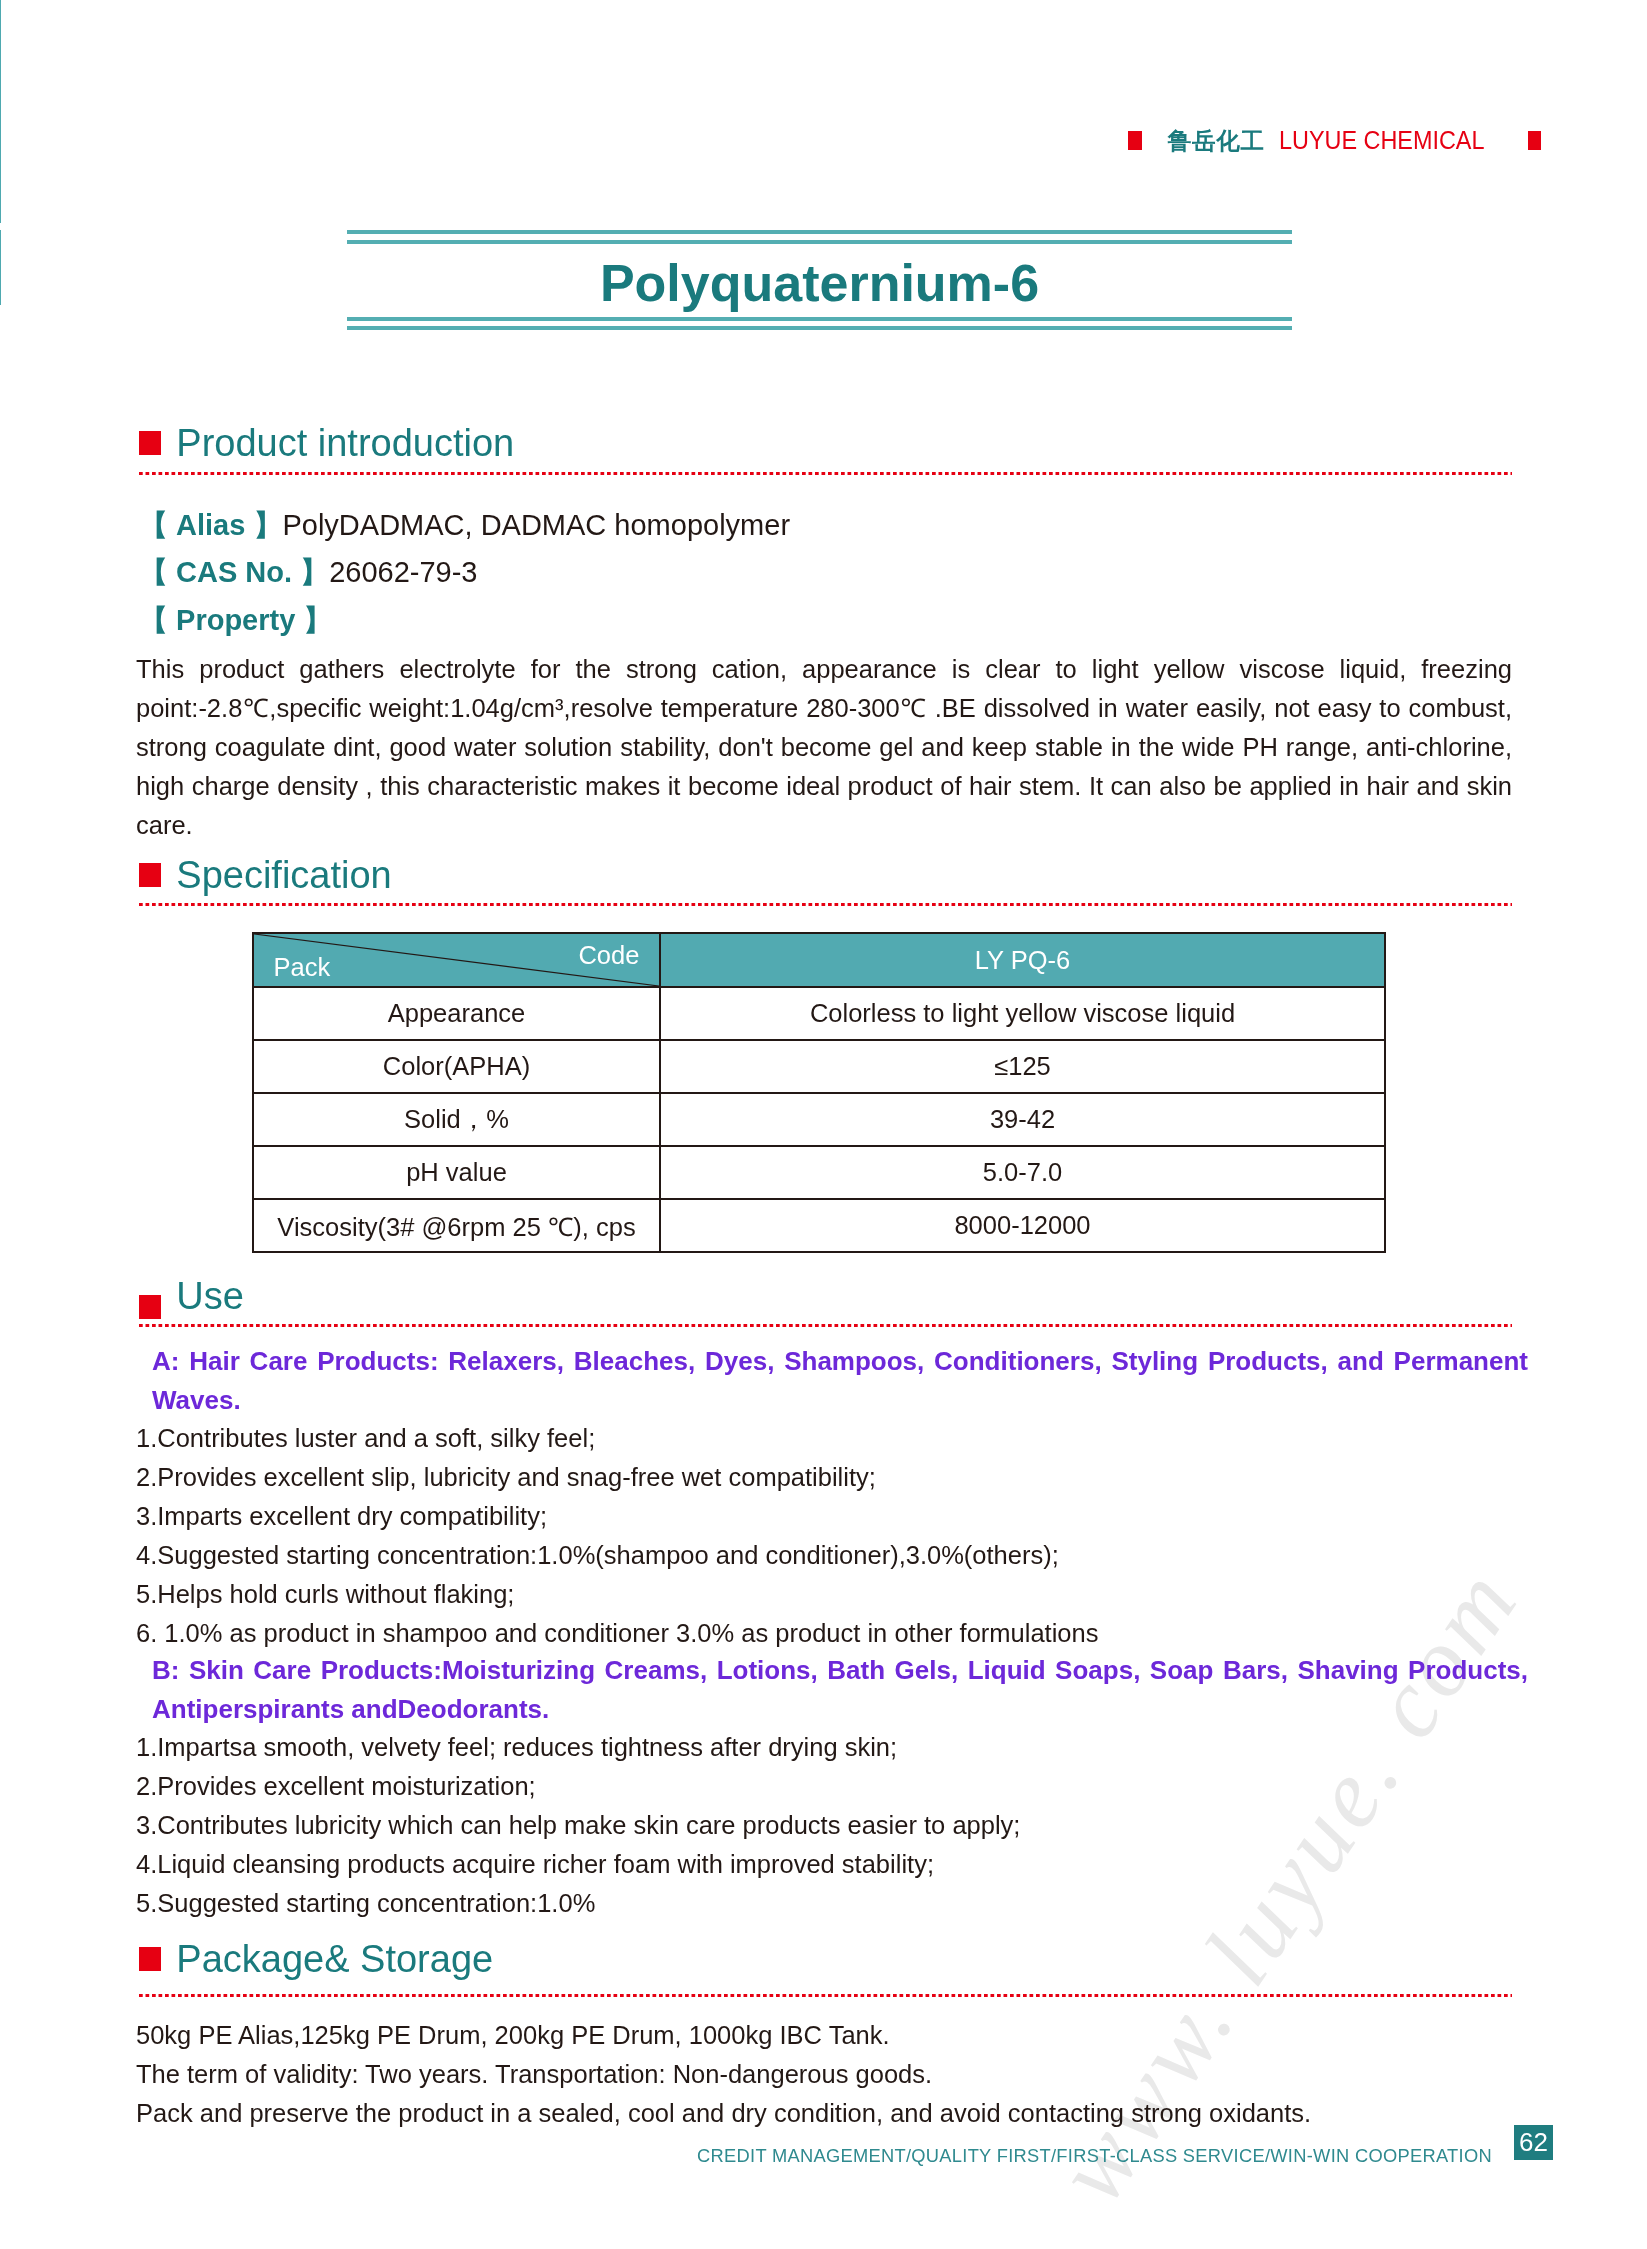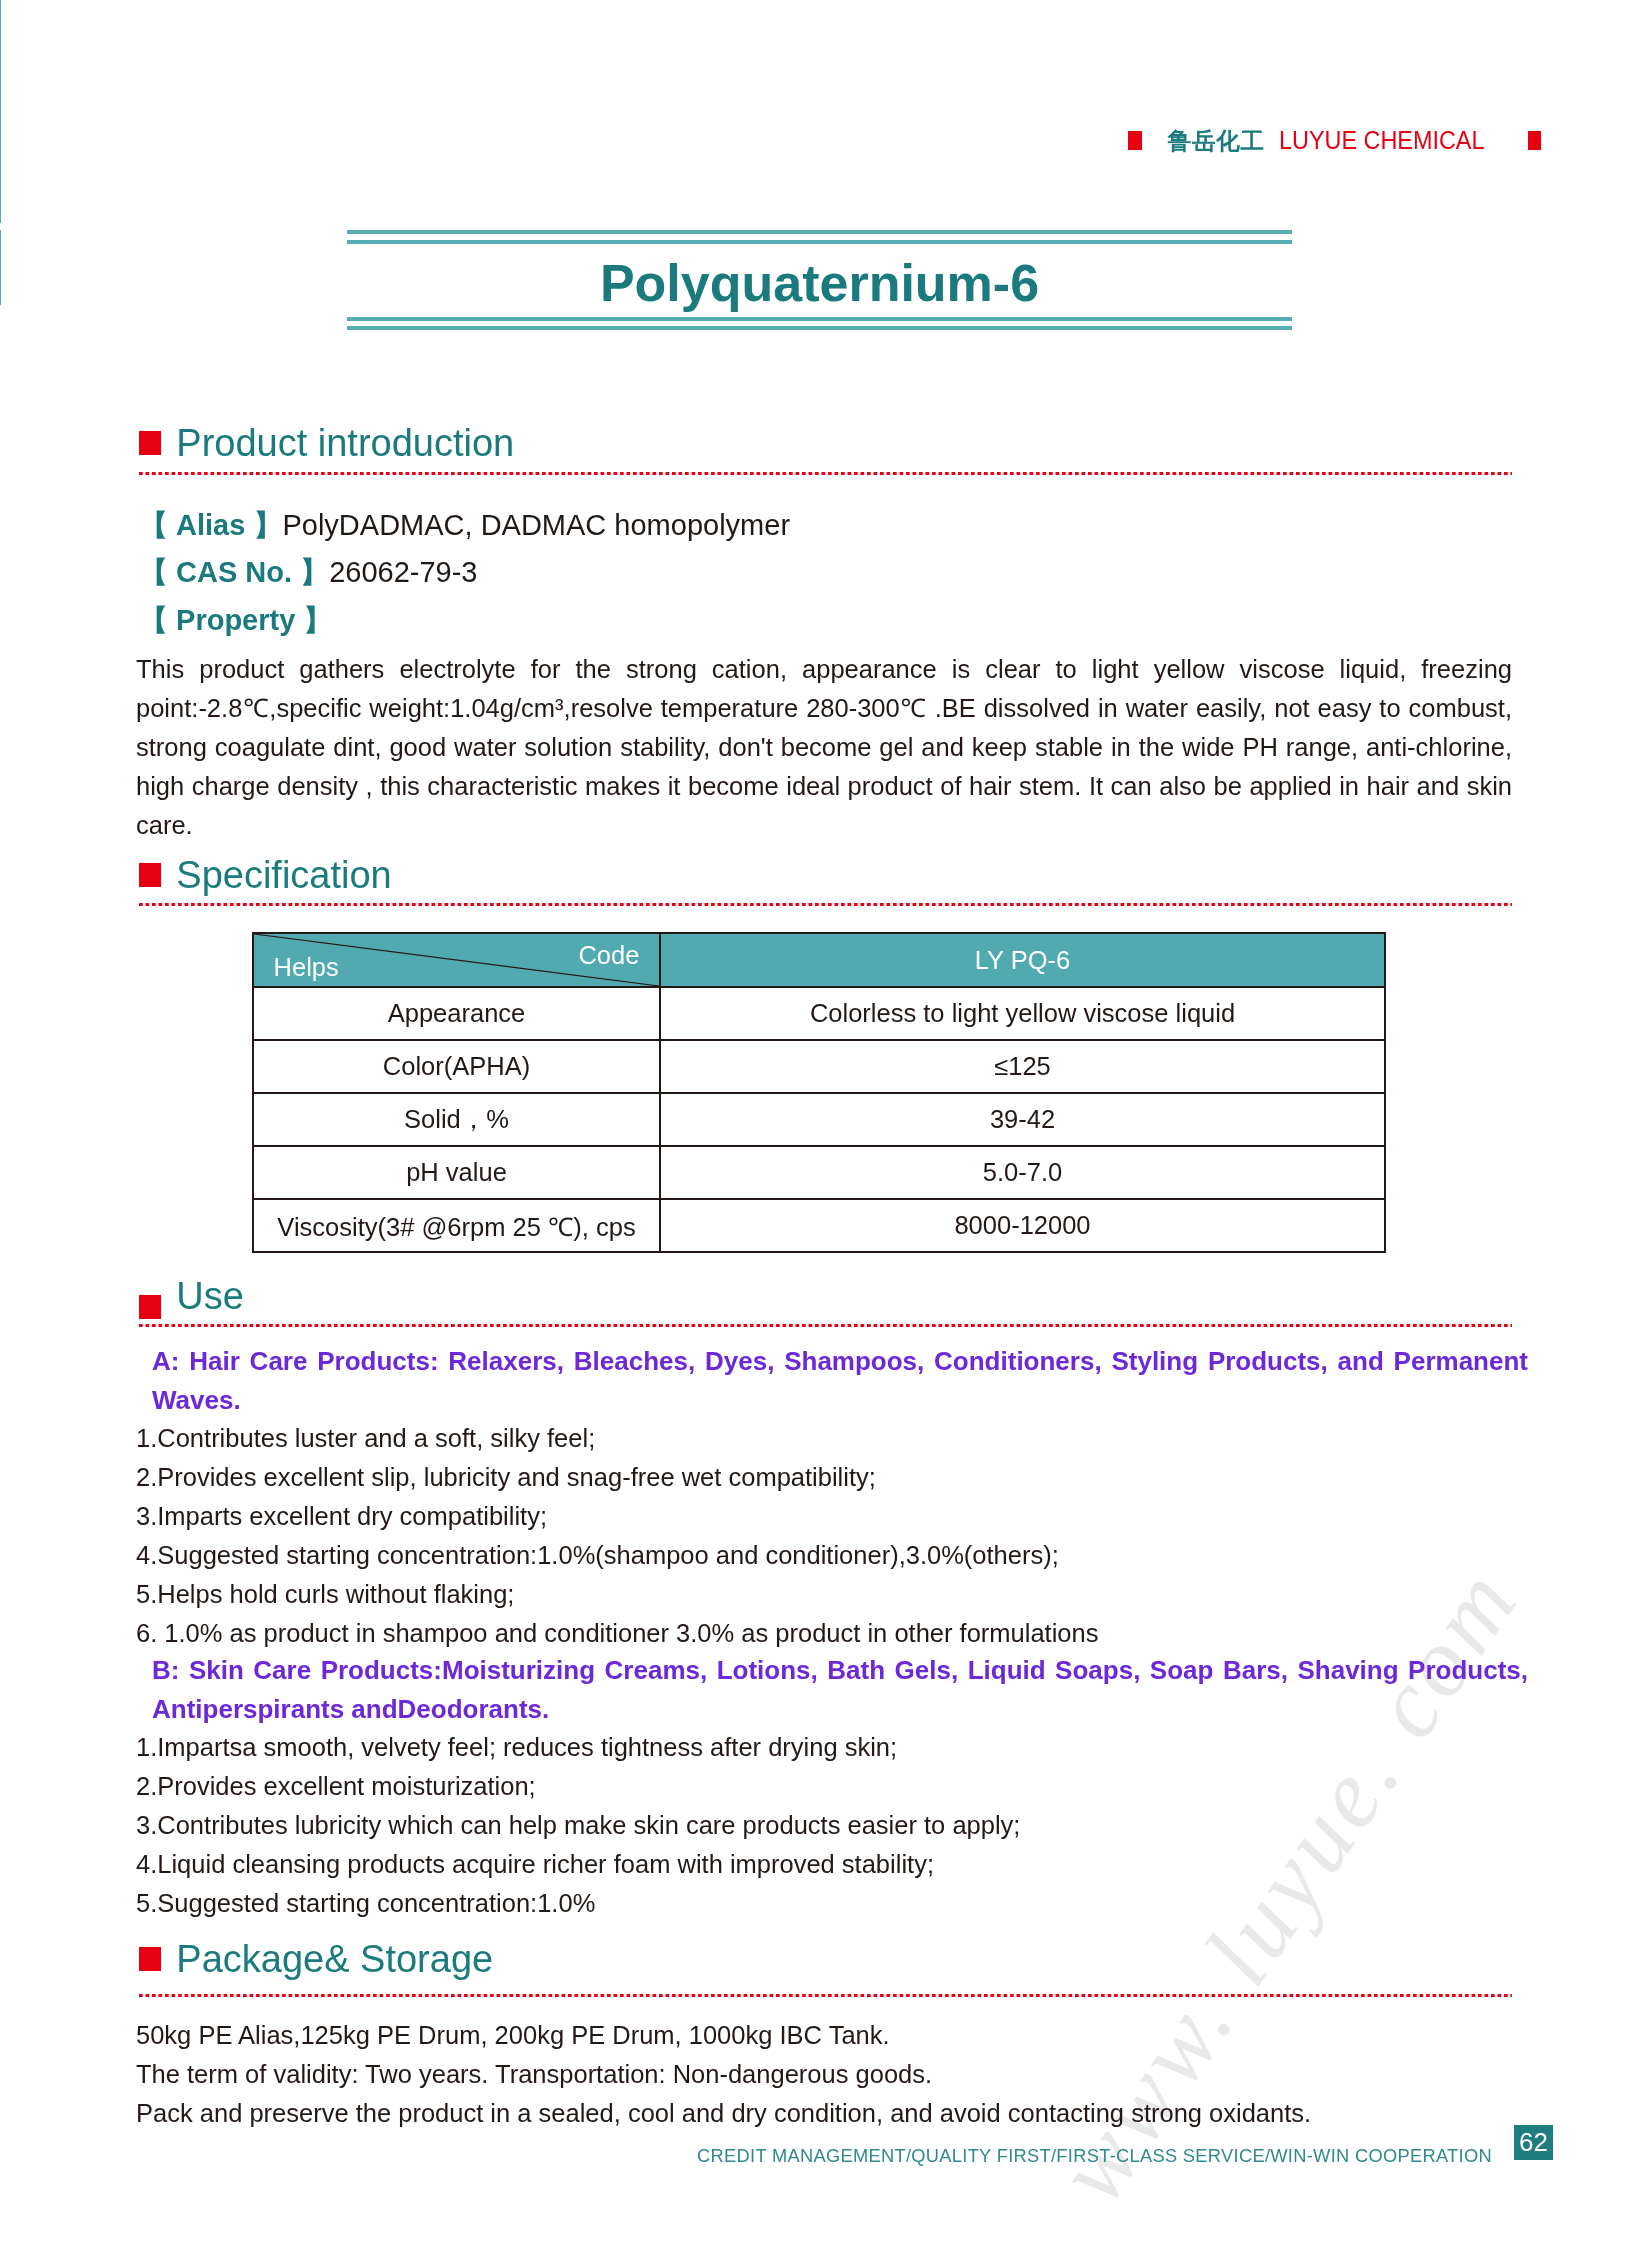--- a/index.html
+++ b/index.html
@@ -84,21 +84,21 @@
 </div>
 <div class="abs dots" style="top:903px;"></div>
 
 <table class="abs table">
   <tbody>
       <tr class="head">
     <td class="diag" style="width:405px;">
       <svg viewBox="0 0 100 100" preserveAspectRatio="none">
             <line x1="0" y1="0" x2="100" y2="100" stroke="#231815" stroke-width="1.2" vector-effect="non-scaling-stroke"></line>
           </svg>
-      <span class="item">Helps</span>
+      <span class="item">Pack</span>
       <span class="code">Code</span>
     </td>
     <td>LY PQ-6</td>
   </tr>
   <tr>
     <td>Appearance</td>
     <td>Colorless to light yellow viscose liquid</td>
   </tr>
   <tr>
     <td>Color(APHA)</td>

